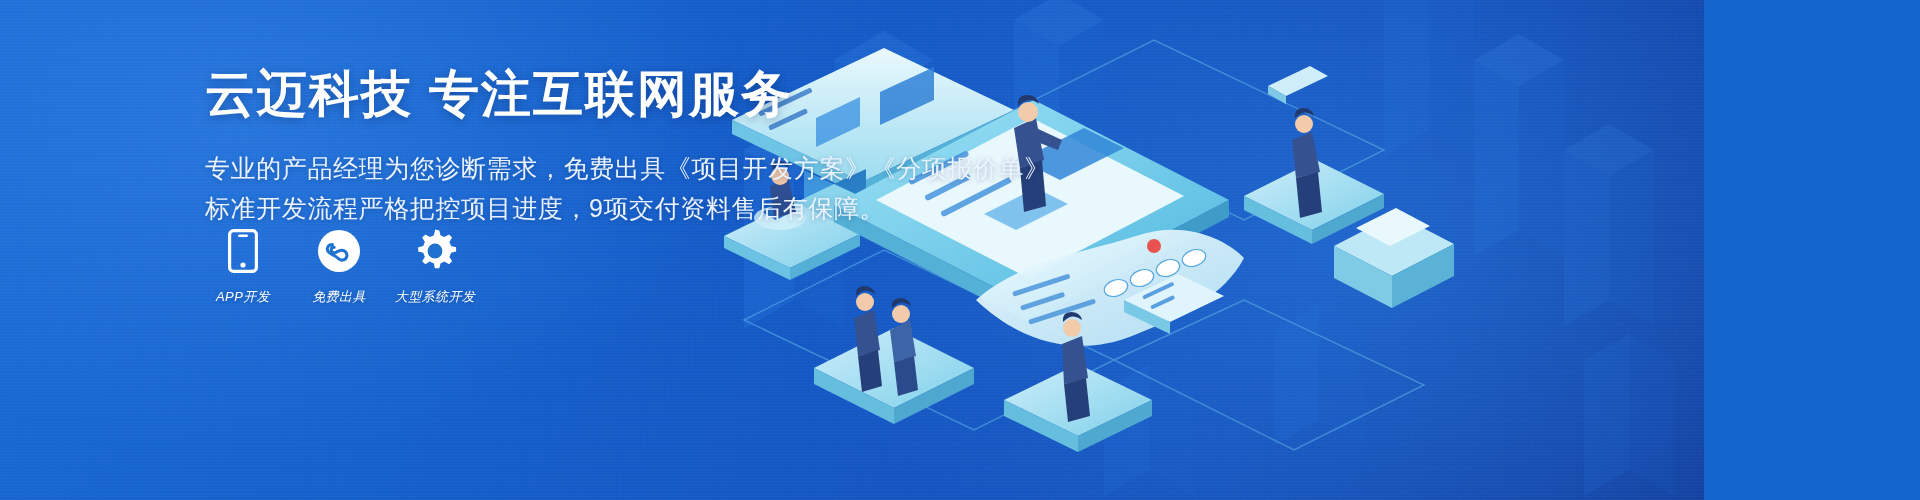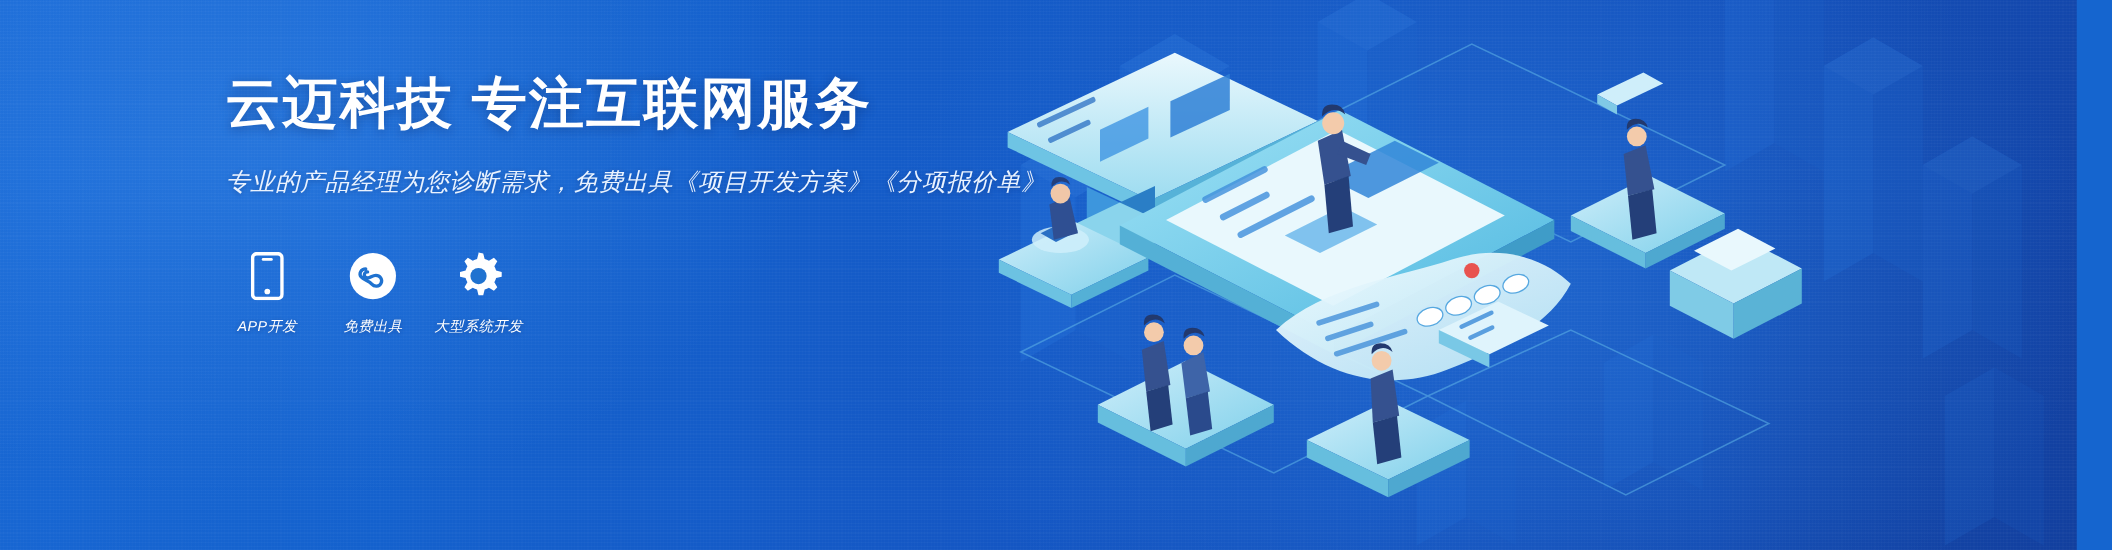--- a/index.html
+++ b/index.html
@@ -2,21 +2,21 @@
 <html><head>
 <meta charset="utf-8">
 <style>
   html,body{margin:0;padding:0;}
   body{
     width:1920px;height:500px;overflow:hidden;
     font-family:"Liberation Sans","DejaVu Sans",sans-serif;
     background:#1565cf;
   }
   .banner{
-    position:relative;width:1888px;height:500px;overflow:hidden;
+    position:relative;width:1704px;height:500px;overflow:hidden;
     background:
       radial-gradient(ellipse 900px 620px at 1350px 250px, rgba(40,120,220,.55) 0%, rgba(20,85,195,0) 62%),
       radial-gradient(ellipse 760px 520px at 240px 120px, rgba(60,140,235,.42) 0%, rgba(20,85,195,0) 65%),
       linear-gradient(118deg,#1a6ad6 0%,#1461cd 28%,#1457c4 52%,#1450bb 74%,#123f9e 100%);
   }
   .banner::after{
     content:"";position:absolute;inset:0;pointer-events:none;
     background-image:
       repeating-linear-gradient(0deg, rgba(255,255,255,.035) 0 1px, rgba(255,255,255,0) 1px 3px),
       repeating-linear-gradient(90deg, rgba(255,255,255,.025) 0 1px, rgba(255,255,255,0) 1px 3px);
@@ -25,22 +25,22 @@
 
   
   .copy{position:absolute;left:205px;top:66px;z-index:6;}
   .headline{
     font-size:50px;font-weight:700;color:#ffffff;letter-spacing:2px;
     line-height:1.15;white-space:nowrap;
     text-shadow:0 2px 10px rgba(0,20,70,.33);
   }
   .sub{margin-top:24px;}
   .sub-line{
-    font-size:22px;color:#eaf3ff;line-height:1.62;white-space:nowrap;
-    letter-spacing:.6px;text-shadow:0 1px 5px rgba(0,20,70,.28);font-style:italic;
+    font-size:25px;color:#eaf3ff;line-height:1.62;white-space:nowrap;
+    letter-spacing:.6px;text-shadow:0 1px 5px rgba(0,20,70,.28);
   }
 
   
   .services{position:absolute;left:205px;top:228px;display:flex;align-items:flex-end;z-index:6;font-style:italic;}
   .svc{display:flex;flex-direction:column;align-items:center;width:76px;margin-right:20px;}
   .svc:last-child{margin-right:0;}
   .svc-glyph{height:46px;display:flex;align-items:center;justify-content:center;}
   .svc-glyph svg{display:block;}
   .svc-label{
     margin-top:14px;font-size:13px;color:#ffffff;white-space:nowrap;letter-spacing:.4px;
@@ -252,20 +252,21 @@
           <rect x="466" y="306" width="26" height="4" rx="2" transform="rotate(-25 466 306)"></rect>
         </g>
       </g>
     </svg>
   </div>
 
   <div class="copy">
     <div class="headline">云迈科技 专注互联网服务</div>
     <div class="sub">
       <div class="sub-line">专业的产品经理为您诊断需求，免费出具《项目开发方案》《分项报价单》</div>
+      <div class="sub-line">标准开发流程严格把控项目进度，9项交付资料售后有保障。</div>
     </div>
   </div>
 
   <div class="services">
 
     <div class="svc">
       <div class="svc-glyph">
         <svg width="30" height="44" viewBox="0 0 30 44" xmlns="http://www.w3.org/2000/svg">
           <rect x="1.6" y="1.6" width="26.8" height="40.8" rx="4" fill="none" stroke="#ffffff" stroke-width="3.2"></rect>
           <rect x="10" y="5.5" width="10" height="2.6" rx="1.3" fill="#ffffff"></rect>

